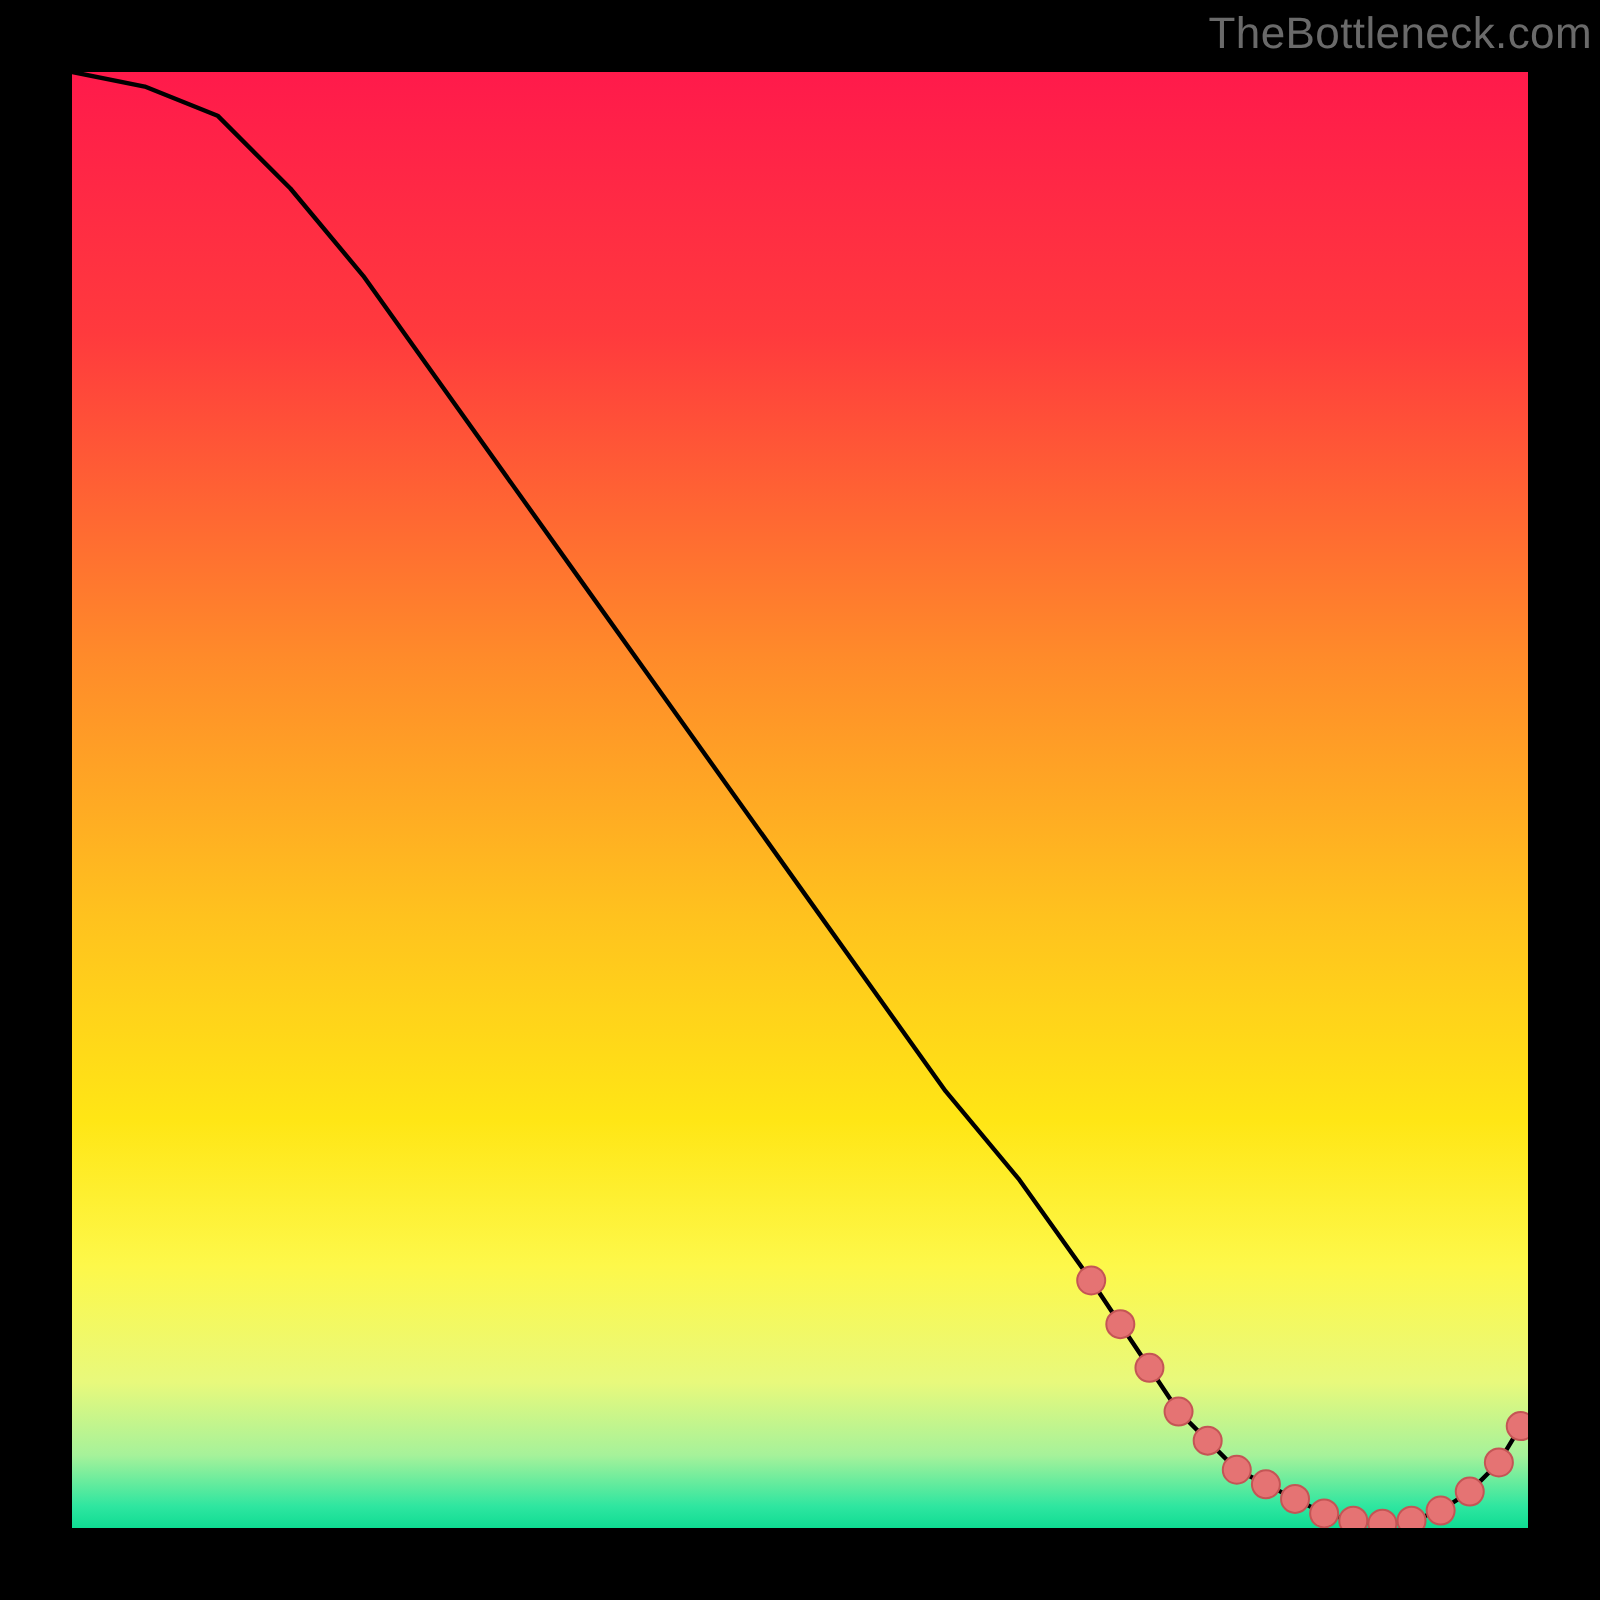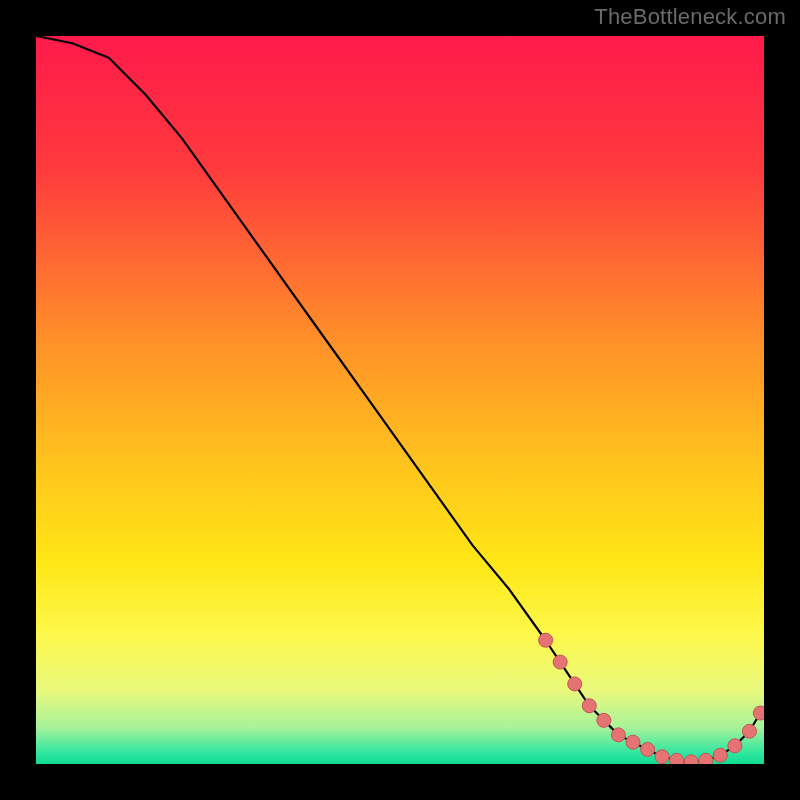--- a/index.html
+++ b/index.html
@@ -13,21 +13,21 @@
   }
   .frame {
     position: relative;
     width: 800px;
     height: 800px;
     background: #000;
   }
   .watermark {
     position: absolute;
     top: 4px;
-    right: 14px;
+    right: 4px;
     color: #6a6a6a;
     font-size: 22px;
     font-weight: 500;
     letter-spacing: 0.2px;
     z-index: 10;
   }
   svg {
     position: absolute;
     left: 36px;
     top: 36px;

